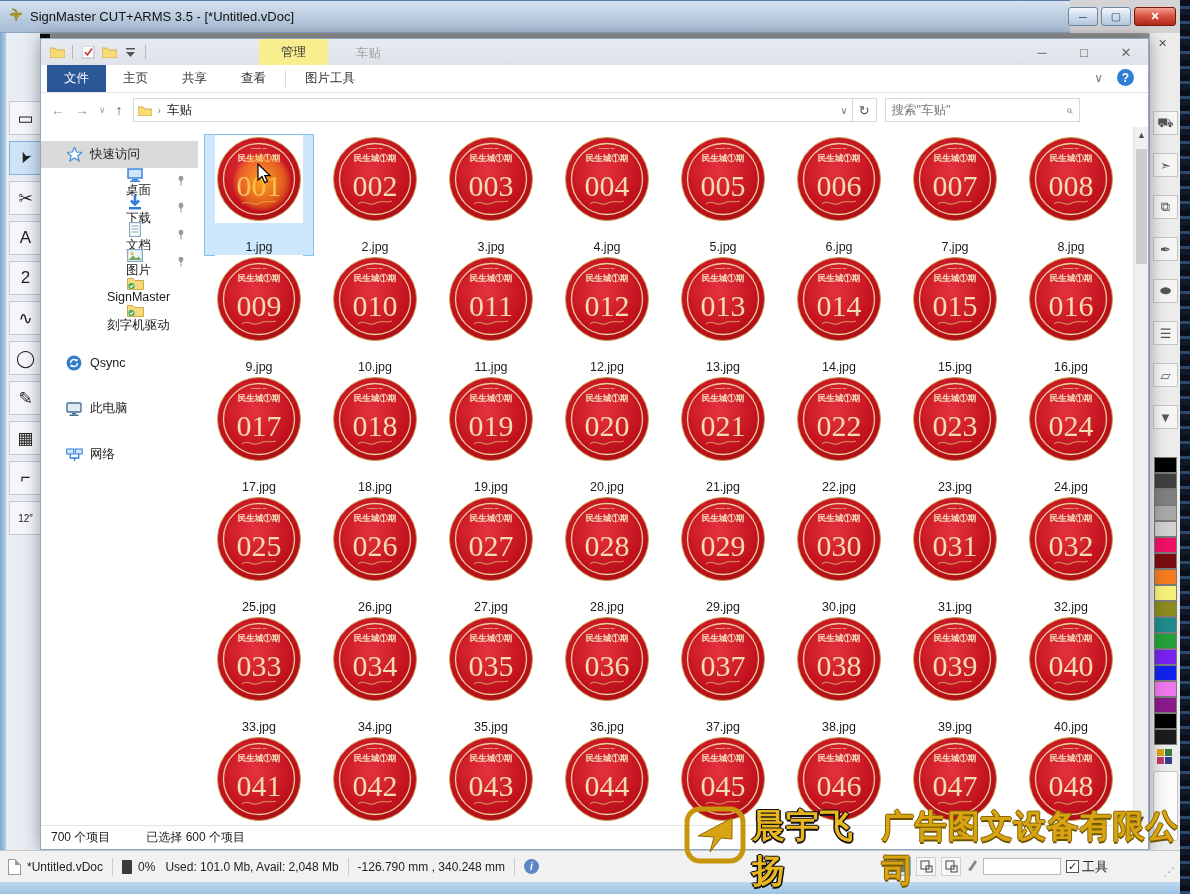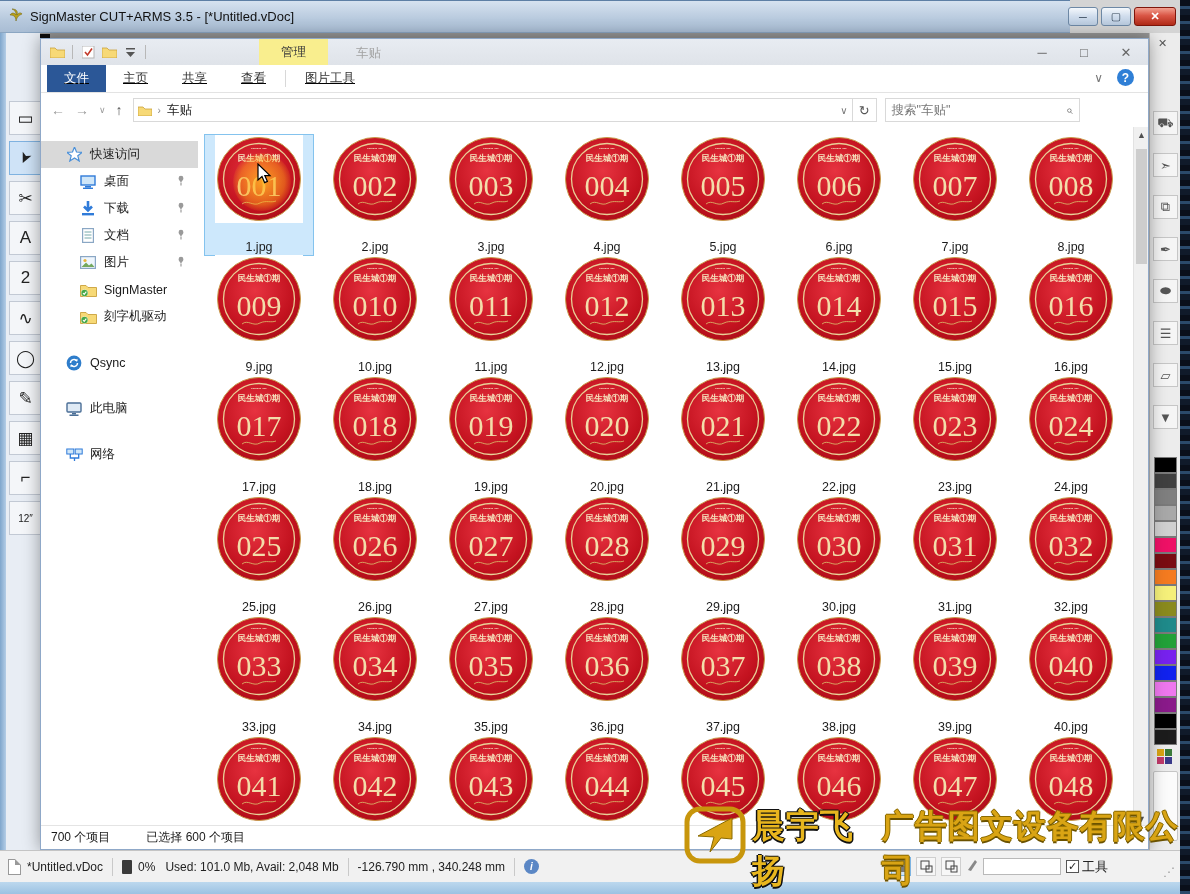--- a/index.html
+++ b/index.html
@@ -50,21 +50,21 @@
   .qat { display:flex; align-items:center; gap:5px; padding-left:8px; }
   .qat .sep { width:1px; height:14px; background:#b8b8b8; margin:0 2px; }
   .qat .qicon { width:16px; height:14px; display:flex; align-items:center; justify-content:center; }
   #manage-tab { position:absolute; left:218px; top:0; height:26px; padding:0 22px; background:#f9ee8e;
     color:#3c3c3c; font-size:12.5px; display:flex; align-items:center; }
   #ex-window-title { position:absolute; left:315px; top:6px; font-size:12.5px; color:#a2a2a2; }
   #ex-buttons { position:absolute; right:8px; top:3px; display:flex; gap:14px; }
   .exbtn { width:28px; height:20px; display:flex; align-items:center; justify-content:center;
     font-size:13px; color:#666; }
 
-  #ex-tabs { position:absolute; left:0; top:26px; width:100%; height:28px; background:#fff; border-bottom:1px solid #e3e3e3; display:flex; align-items:stretch;text-decoration:underline; }
+  #ex-tabs { position:absolute; left:0; top:26px; width:100%; height:28px; background:#fff; border-bottom:1px solid #e3e3e3; display:flex; align-items:stretch; }
   .rtab { padding:0 17px; display:flex; align-items:center; font-size:12.5px; color:#333; }
   .rtab.file { background:#2b5797; color:#fff; margin-left:6px; }
   .rtab-sep { width:1px; background:#d8d8d8; margin:5px 2px; }
   #ribbon-right { position:absolute; right:14px; top:30px; display:flex; gap:14px; align-items:center; }
   #chevron-collapse { color:#777; font-size:12px; }
   #help-btn { width:17px; height:17px; border-radius:50%; background:#2f7fd6; color:#fff; font-size:12px;
     font-weight:bold; display:flex; align-items:center; justify-content:center; }
 
   #ex-addr-row { position:absolute; left:0; top:54px; width:100%; height:34px; background:#fff; display:flex; align-items:center; }
   .navico { color:#9a9a9a; font-size:14px; margin-left:10px; }
@@ -80,21 +80,21 @@
   #search-box .mag { position:absolute; right:6px; color:#666; font-size:12px; transform:scaleX(-1); }
 
   #ex-body { position:absolute; left:0; top:88px; width:1107px; height:700px; background:#fff; overflow:hidden; }
   
   #sidebar { position:absolute; left:0; top:0; width:157px; height:100%; background:#fff; padding-top:14px; }
   .sb-item { position:relative; height:27px; display:flex; align-items:center; font-size:12.5px; color:#1a1a1a; padding-left:24px; }
   .sb-item.sel { background:#d9d9d9; }
   .sb-item.gap { margin-top:19px; }
   .sb-item .sb-ico { width:18px; height:16px; margin-right:7px; display:flex; align-items:center; justify-content:center; }
   .sb-item .pin { position:absolute; right:12px; top:7px; }
-  .sb-item.lvl1 { padding-left:38px; }
+  .sb-item.lvl1 { padding-left:38px;flex-direction:column; }
   
   #grid { position:absolute; left:157px; top:0; width:936px; height:100%; padding:8px 0 0 7px;
     display:grid; grid-template-columns:repeat(8,116px); grid-auto-rows:120px; }
   .tile { width:108px; display:flex; flex-direction:column; align-items:center; position:relative; }
   .tile .imgbox { width:88px; height:88px; background:#fff; display:flex; align-items:center; justify-content:center; }
   .tile .caption { margin-top:16px; font-size:12.5px; color:#1c1c1c; line-height:16px; padding:0 4px; }
   .tile.sel { background:#cde8fc; outline:1px solid #84c3ee; }
   #cursor-halo { position:absolute; left:28px; top:18px; width:58px; height:58px; border-radius:50%;
     background:radial-gradient(circle, rgba(255,180,30,.85) 0%, rgba(255,170,20,.45) 55%, rgba(255,170,20,0) 75%); pointer-events:none; }
   #cursor-arrow { position:absolute; left:52px; top:28px; pointer-events:none; }

